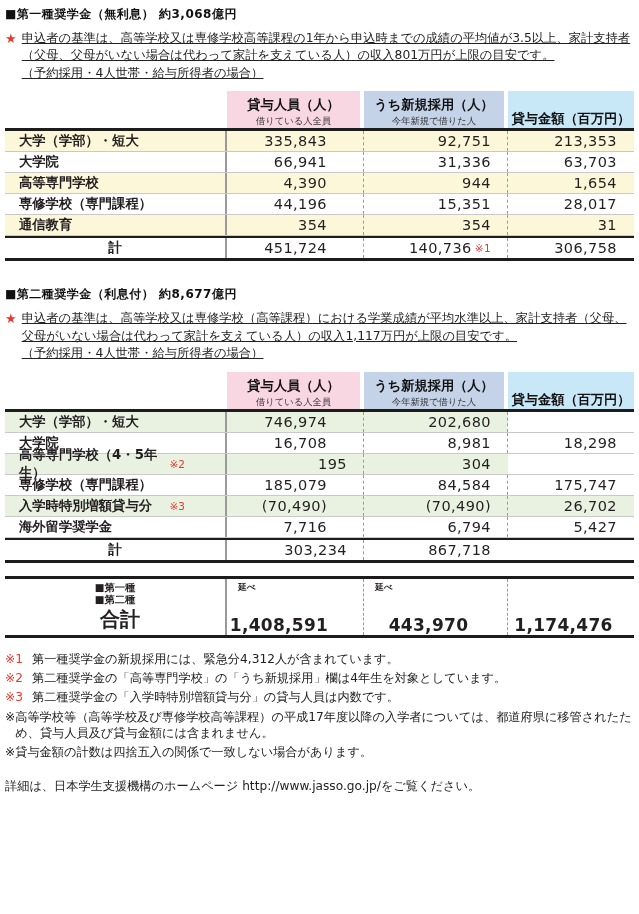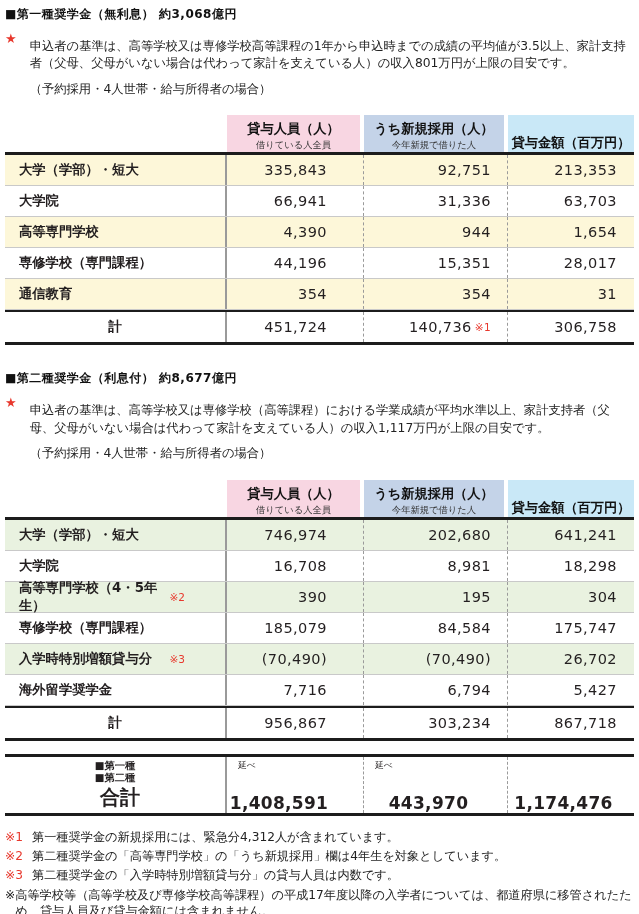--- a/index.html
+++ b/index.html
@@ -3,54 +3,54 @@
 <meta charset="utf-8">
 <style>
   html,body{margin:0;padding:0;background:#fff;}
   body{width:639px;height:914px;font-family:"DejaVu Sans","Liberation Sans",sans-serif;color:#231f20;-webkit-font-smoothing:antialiased;}
   .page{padding:4px 5px 0 5px;width:629px;}
   
   .sec-title{font-size:12px;font-weight:bold;letter-spacing:.5px;margin:2px 0 7px 0;color:#111;}
   
   .note{display:flex;font-size:12.3px;line-height:1.42;margin-bottom:9px;color:#222;}
   .note .star{color:#e8382d;flex:0 0 auto;margin-right:5px;font-size:13px;line-height:1.35;}
-  .note .note-body p{margin:8px;}
+  .note .note-body p{margin:0;text-decoration:underline;}
   
   .thead{display:grid;grid-template-columns:222px 137px 144px 126px;}
   .hbox{height:37px;margin-right:4px;display:flex;flex-direction:column;justify-content:flex-end;align-items:center;}
   .hbox:last-child{margin-right:0;}
   .h-main{font-size:13.2px;font-weight:bold;color:#111;}
   .h-sub{font-size:9.3px;margin-top:1px;color:#333;}
   
   .tbody{border-top:3px solid #1c1c1c;border-bottom:3px solid #1c1c1c;}
   .trow{display:grid;grid-template-columns:222px 137px 144px 126px;border-bottom:1px solid #c9c9c9;}
   .trow:last-child{border-bottom:none;}
   .trow.total{border-top:2px solid #1c1c1c;}
-  .trow>div{display:flex;align-items:center;height:30px;box-sizing:border-box;}
+  .trow>div{display:flex;align-items:center;height:20px;box-sizing:border-box;}
   .cell-label{padding-left:14px;font-weight:bold;font-size:13.3px;border-right:2px solid #9a9a9a;}
   .cell-label .lnote{margin-left:auto;margin-right:40px;color:#e8382d;font-size:10.5px;font-weight:normal;}
   .num{justify-content:flex-end;font-size:14.5px;letter-spacing:.4px;}
   .c1{padding-right:36px;border-right:1px dashed #9a9a9a;}
   .c2{padding-right:16px;border-right:1px dashed #9a9a9a;}
   .c3{padding-right:17px;}
   .total .cell-label{justify-content:center;padding-left:0;font-size:13.5px;}
   .tnote{color:#e8382d;font-size:10.5px;margin-left:3px;font-weight:normal;}
   
   .tint-y>div{background:#fdf7d9;}
   .tint-g>div{background:#e9f2e0;}
   
   .sec2{margin-top:25px;}
   
   .summary{margin-top:13px;border-top:3px solid #1c1c1c;border-bottom:3px solid #1c1c1c;display:grid;grid-template-columns:222px 137px 144px 126px;}
   .summary>div{height:56px;box-sizing:border-box;display:flex;align-items:center;flex-direction:column;}
   .sum-label{justify-content:center;border-right:2px solid #9a9a9a;}
   .legend{font-size:10.3px;font-weight:bold;line-height:1.2;}
   .gokei{font-size:20px;font-weight:bold;margin-left:10px;}
   .sum-cell{position:relative;justify-content:flex-end;font-weight:bold;font-size:17px;letter-spacing:.3px;}
-  .sum-cell .nobe{position:absolute;top:3px;left:11px;font-size:8.8px;font-weight:normal;letter-spacing:0;}
+  .sum-cell .nobe{position:absolute;top:3px;left:11px;font-size:8.8px;font-weight:bold;letter-spacing:0;}
   .sum-c1{padding-right:32px;border-right:1px dashed #9a9a9a;}
   .sum-c2{padding-right:14px;border-right:1px dashed #9a9a9a;}
   .sum-c3{padding-right:15px;}
   
   .footnotes{margin-top:13px;}
   .fn{display:flex;font-size:12.2px;line-height:1.34;margin-bottom:3px;color:#222;}
   .fn .m{flex:0 0 auto;white-space:pre;}
   .fn .m.red{color:#e8382d;margin-right:9px;}
   .footer-line{margin-top:17px;font-size:12.2px;color:#222;}
 </style>
@@ -166,36 +166,34 @@
       </div>
     </div>
 
     <div class="tbody">
       <div class="trow tint-g">
         <div class="cell-label">
             <span>大学（学部）・短大</span>
           </div>
         <div class="num c1">746,974</div>
         <div class="num c2">202,680</div>
-        <div class="num c3">641,241</div>
       </div>
       <div class="trow">
         <div class="cell-label">
             <span>大学院</span>
           </div>
         <div class="num c1">16,708</div>
         <div class="num c2">8,981</div>
         <div class="num c3">18,298</div>
       </div>
       <div class="trow tint-g">
         <div class="cell-label">
           <span>高等専門学校（4・5年生）</span>
           <span class="lnote">※2</span>
         </div>
-        <div class="num c1">390</div>
         <div class="num c2">195</div>
         <div class="num c3">304</div>
       </div>
       <div class="trow">
         <div class="cell-label">
             <span>専修学校（専門課程）</span>
           </div>
         <div class="num c1">185,079</div>
         <div class="num c2">84,584</div>
         <div class="num c3">175,747</div>
@@ -214,21 +212,20 @@
             <span>海外留学奨学金</span>
           </div>
         <div class="num c1">7,716</div>
         <div class="num c2">6,794</div>
         <div class="num c3">5,427</div>
       </div>
       <div class="trow total">
         <div class="cell-label">
             <span>計</span>
           </div>
-        <div class="num c1">956,867</div>
         <div class="num c2">303,234</div>
         <div class="num c3">867,718</div>
       </div>
     </div>
   </div>
 
   <div class="summary">
     <div class="sum-label">
       <span class="legend">
         <span>■第一種</span><br>

